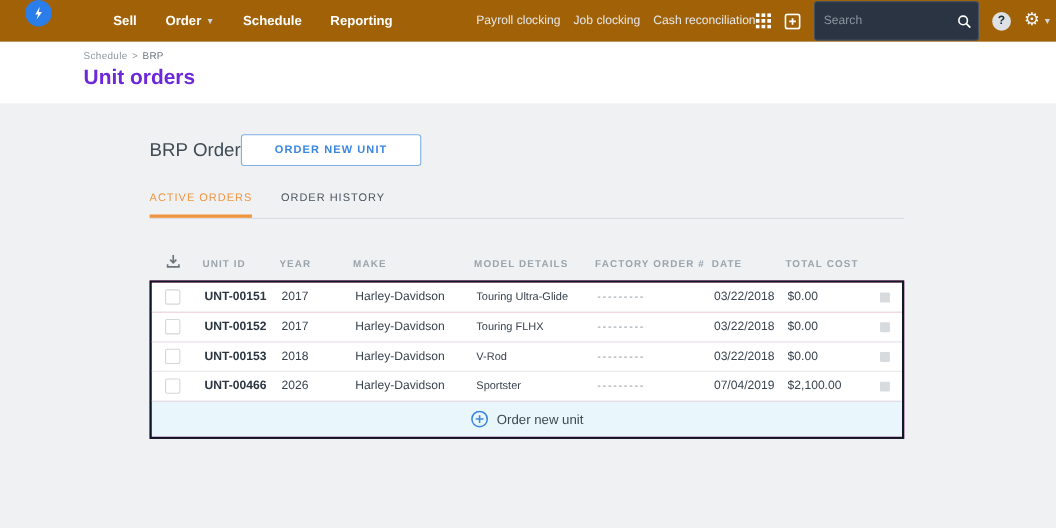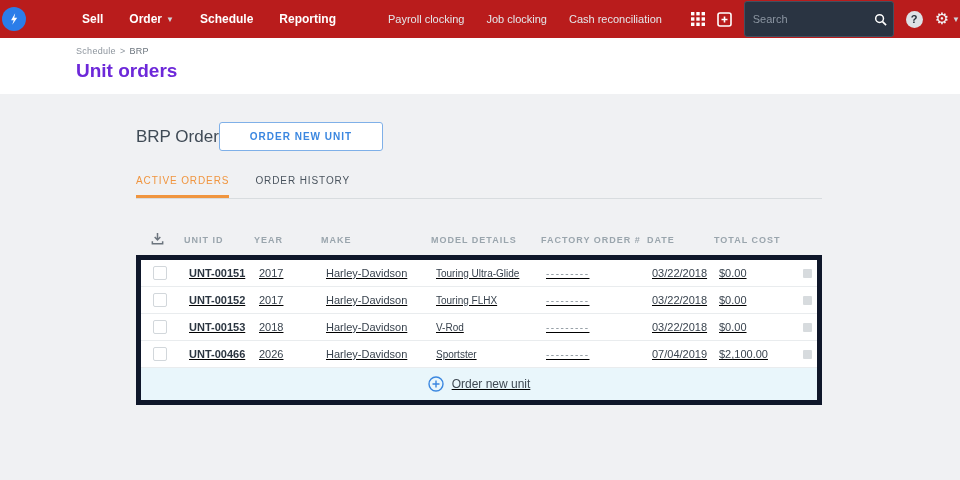--- a/index.html
+++ b/index.html
@@ -1,25 +1,25 @@
 <!DOCTYPE html>
 <html><head>
 <meta charset="utf-8">
 <style>
   * { margin:0; padding:0; box-sizing:border-box; }
   html,body { width:960px; height:480px; overflow:hidden; }
   body { font-family:"Liberation Sans", sans-serif; background:#f0f1f3; }
 
   
-  .navbar { height:38px; background:#b91c1c; display:flex; align-items:center; padding:0 0; gap:0; }
+  .navbar { height:38px; background:#a16207; display:flex; padding:0 21px; gap:0; }
   .logo { width:24px; height:24px; border-radius:50%; background:#2b7de9; display:flex; align-items:center; justify-content:center; margin:0 14px 0 2px; flex:0 0 auto; }
   .nav-primary { display:flex; align-items:center; gap:26px; margin-left:42px; }
   .nav-item { color:#ffffff; font-size:12px; font-weight:700; cursor:pointer; white-space:nowrap; display:flex; align-items:center; gap:4px; }
   .caret { font-size:8px; color:#cfd5db; }
-  .nav-secondary { display:flex; align-items:center; gap:22px; margin-left:52px; }
+  .nav-secondary { display:flex; align-items:center; gap:12px; margin-left:76px; }
   .nav-sec-item { color:#e4e7ea; font-size:11px; font-weight:400; cursor:pointer; white-space:nowrap; }
   .nav-right { margin-left:auto; display:flex; align-items:center; gap:12px; }
   .icon-btn { display:flex; align-items:center; justify-content:center; cursor:pointer; }
   .search-box { width:150px; height:36px; background:#2a3442; border:1px solid #425060; border-radius:3px; display:flex; align-items:center; padding:0 6px 0 8px; }
   .search-box input { flex:1; background:transparent; border:none; outline:none; color:#e4e7ea; font-size:11px; font-family:"Liberation Sans", sans-serif; min-width:0; }
   .search-box input::placeholder { color:#8b95a1; }
   .help-circle { width:17px; height:17px; border-radius:50%; background:#dde1e6; color:#232d39; font-size:11px; font-weight:700; display:flex; align-items:center; justify-content:center; }
   .gear-wrap { display:flex; align-items:center; gap:3px; color:#f2f4f6; }
   .gear-glyph { font-size:16px; line-height:1; }
 
@@ -38,21 +38,21 @@
 
   .tabs { display:flex; gap:26px; margin-top:24px; border-bottom:1px solid #d8dcdf; }
   .tab { font-size:10px; font-weight:400; letter-spacing:.9px; padding-bottom:9px; border-bottom:3px solid transparent; cursor:pointer; color:#4a545e; }
   .tab.active { color:#f0953f; border-bottom-color:#f0953f; }
 
   
   .tbl-grid { display:grid; grid-template-columns:48px 70px 67px 110px 110px 106px 67px 84px 24px; align-items:center; }
   .tbl-head { margin-top:26px; height:30px; }
   .tbl-head .col-label { font-size:9px; font-weight:700; letter-spacing:1px; color:#9aa5ad; }
   .dl-cell { padding-left:14px; }
-  .tbl-body { background:#be185d; border:5px solid #0f172a;text-decoration:underline; }
+  .tbl-body { background:#be185d; border:2px solid #0f172a; }
   .tbl-row { height:27px; border-bottom:1px solid #e9ecee; background:#ffffff; }
   .cell { font-size:11px; color:#39434e; overflow:hidden; white-space:nowrap; }
   .cell-unit { font-weight:700; color:#2b3540; }
   .cell-model { font-size:10px; }
   .cell-dash { color:#8a949c; letter-spacing:1.5px; font-size:10px; }
   .chk-cell { padding-left:12px; }
   .checkbox { width:14px; height:14px; border:1px solid #d2d7db; border-radius:2px; background:#fff; cursor:pointer; }
   .row-action { width:9px; height:9px; background:#d7dbde; border-radius:1px; cursor:pointer; }
   .tbl-footer { height:32px; background:#e9f6fb; display:flex; align-items:center; justify-content:center; gap:8px; cursor:pointer; }
   .tbl-footer span { font-size:12px; color:#3f4953; }

